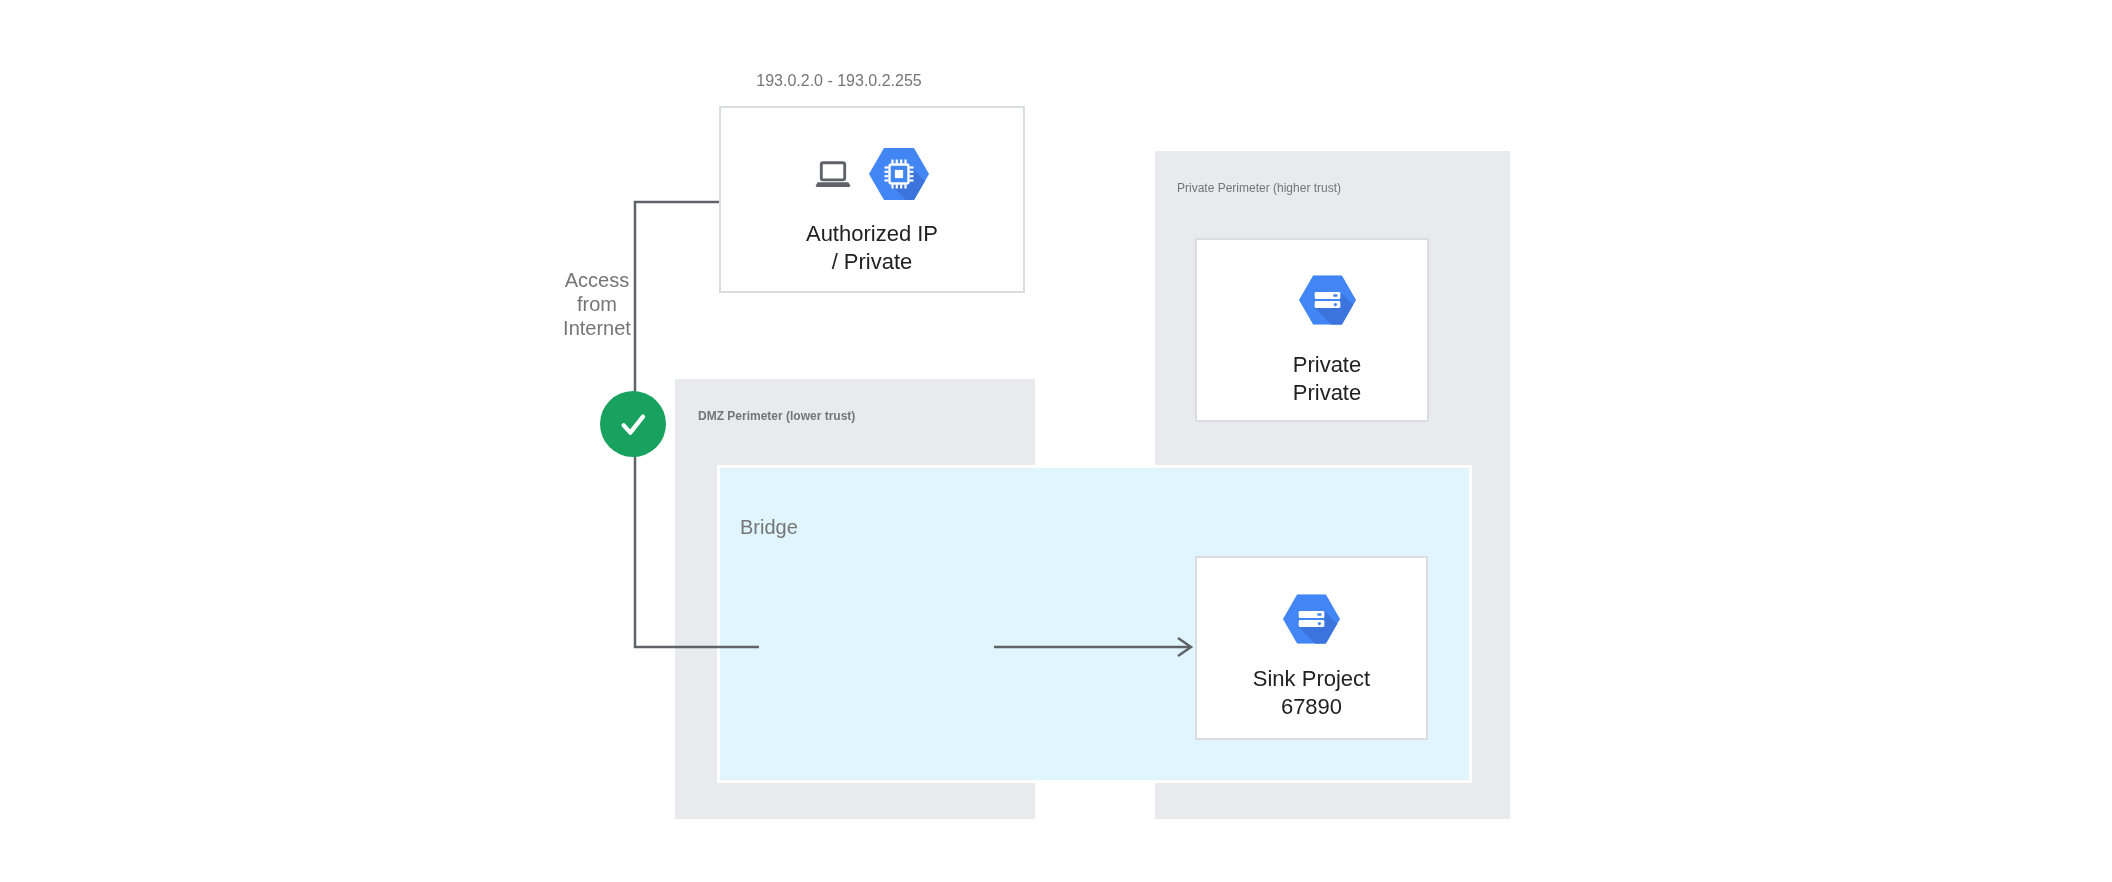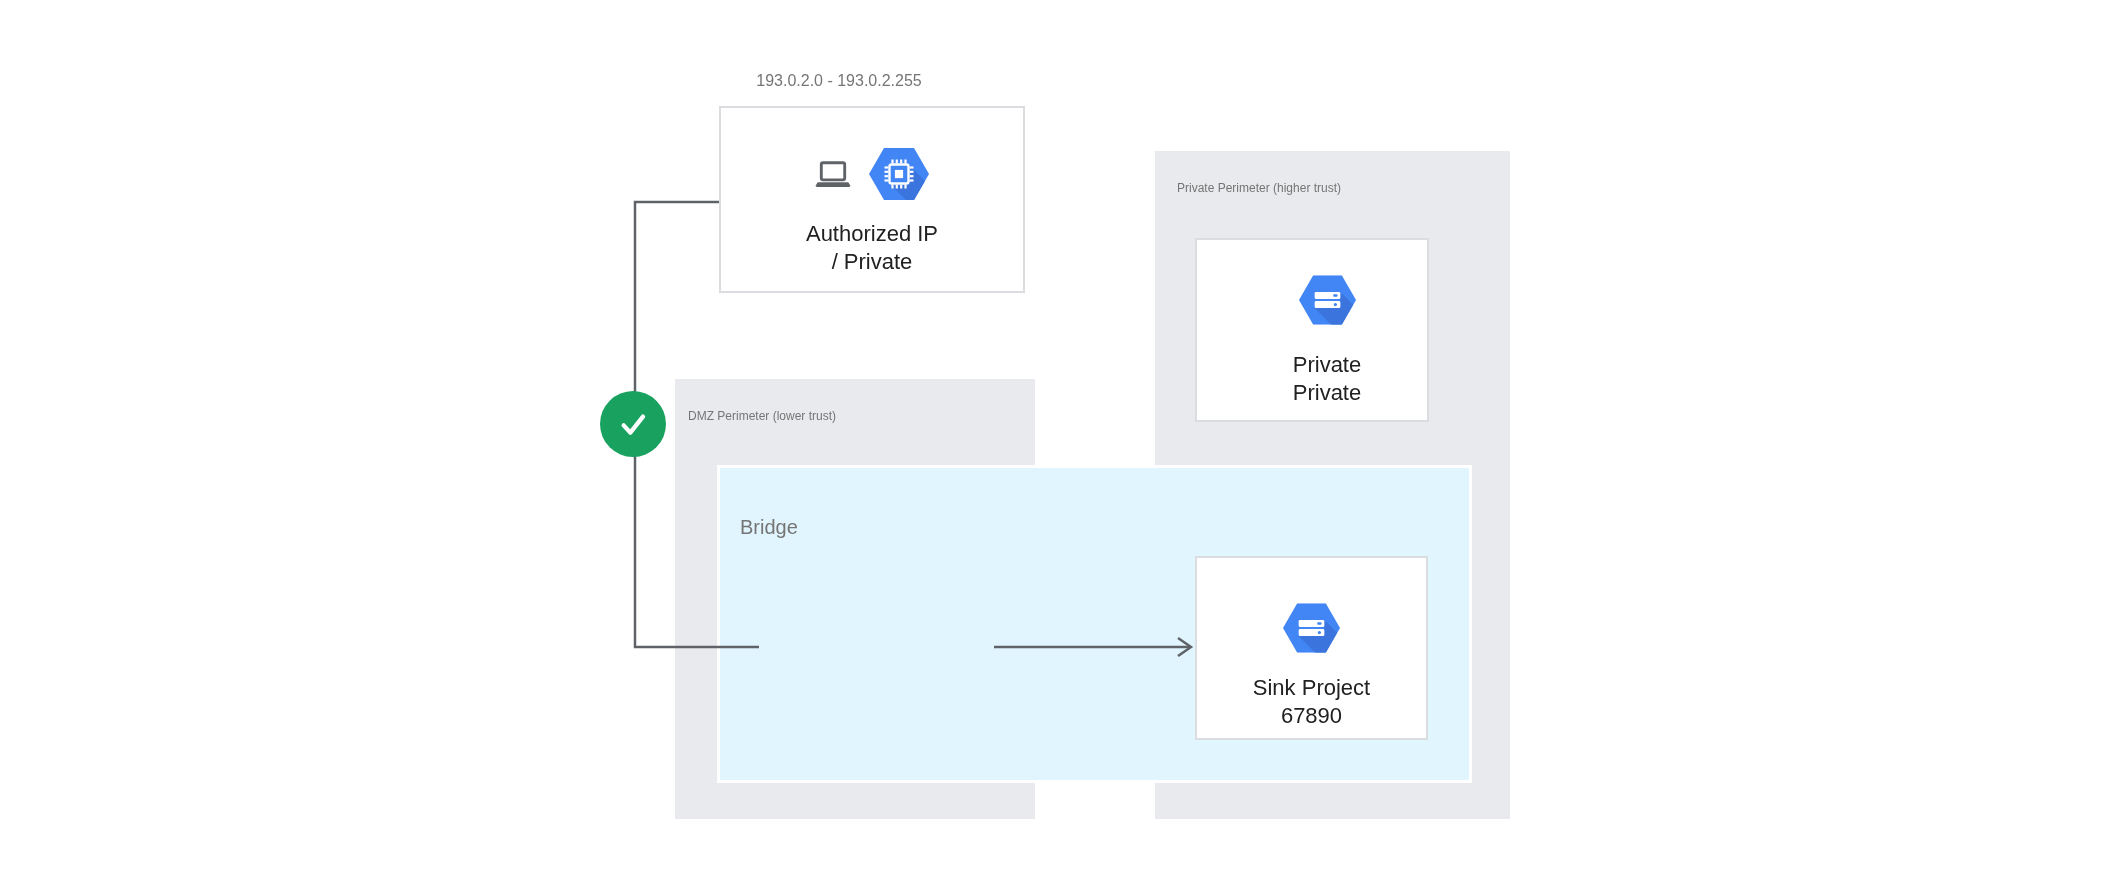--- a/index.html
+++ b/index.html
@@ -14,38 +14,38 @@
     position:relative; width:2112px; height:882px; overflow:hidden;
     background:var(--background);
     font-family:"Liberation Sans", sans-serif;
   }
   .perimeter{position:absolute; background:var(--perimeter-fill); z-index:1;}
   .perimeter-dmz{left:675px; top:379px; width:360px; height:440px;}
   .perimeter-private{left:1155px; top:151px; width:355px; height:668px;}
   .perimeter-label{
     position:absolute; font-size:12px; color:var(--muted-text); white-space:nowrap;
   }
-  .perimeter-dmz .perimeter-label{left:13px; top:30px;}
+  .perimeter-dmz .perimeter-label{left:23px; top:30px;font-weight:bold;}
   .perimeter-private .perimeter-label{left:22px; top:30px;}
   .bridge{
     position:absolute; left:717px; top:465px; width:755px; height:318px;
     background:var(--bridge-fill); border:3px solid var(--bridge-border);
     box-sizing:border-box; z-index:2;
   }
   .bridge-label{position:absolute; left:20px; top:28px; font-size:20px; color:var(--muted-text);margin-top:20px;}
   .connectors{position:absolute; left:0; top:0; z-index:3;}
   .line{stroke:var(--connector); stroke-width:2.5; fill:none;}
   .node{
     position:absolute; background:var(--node-fill);
     border:2px solid var(--node-border); box-sizing:border-box;
     display:flex; flex-direction:column; align-items:center; z-index:4;
   }
   .node-authorized{left:719px; top:106px; width:306px; height:187px; padding-top:40px;}
   .node-source{left:759px; top:556px; width:235px; height:181px; padding-top:35px;}
-  .node-sink{left:1195px; top:556px; width:233px; height:184px; padding-top:36px;justify-content:center;}
+  .node-sink{left:1195px; top:556px; width:233px; height:184px; padding-top:36px;}
   .node-private{left:1195px; top:238px; width:234px; height:184px; padding-top:35px;padding-left:30px;}
   .icon-row{display:flex; align-items:center; gap:18px;}
   .node-label{font-size:22px; line-height:28px; color:var(--node-text); text-align:center;}
   .node-authorized .node-label{margin-top:20px;}
   .node-source .node-label, .node-sink .node-label{margin-top:21px;}
   .node-private .node-label{margin-top:26px;}
   .ip-label{
     position:absolute; left:719px; top:72px; width:240px; text-align:center;
     font-size:16px; color:var(--muted-text); white-space:nowrap; z-index:2;
   }
@@ -117,20 +117,25 @@
     <div class="bridge-label">Bridge</div>
   </div>
 
   <svg class="connectors" width="2112" height="882">
     <polyline class="line" points="719,202 635,202 635,647 759,647"></polyline>
     <line class="line" x1="994" y1="647" x2="1190" y2="647"></line>
     <polyline class="line" points="1178,638 1191,647 1178,656"></polyline>
   </svg>
 
   <div class="ip-label">193.0.2.0 - 193.0.2.255</div>
+  <div class="access-label">
+    <div>Access</div>
+    <div>from</div>
+    <div>Internet</div>
+  </div>
 
   <div class="node node-authorized">
     <div class="icon-row">
       <svg width="36" height="27" viewBox="0 0 40 30">
           <use href="#sym-laptop"></use>
         </svg>
       <svg width="60" height="52" viewBox="0 0 60 52">
           <use href="#sym-chip-hex"></use>
         </svg>
     </div>

